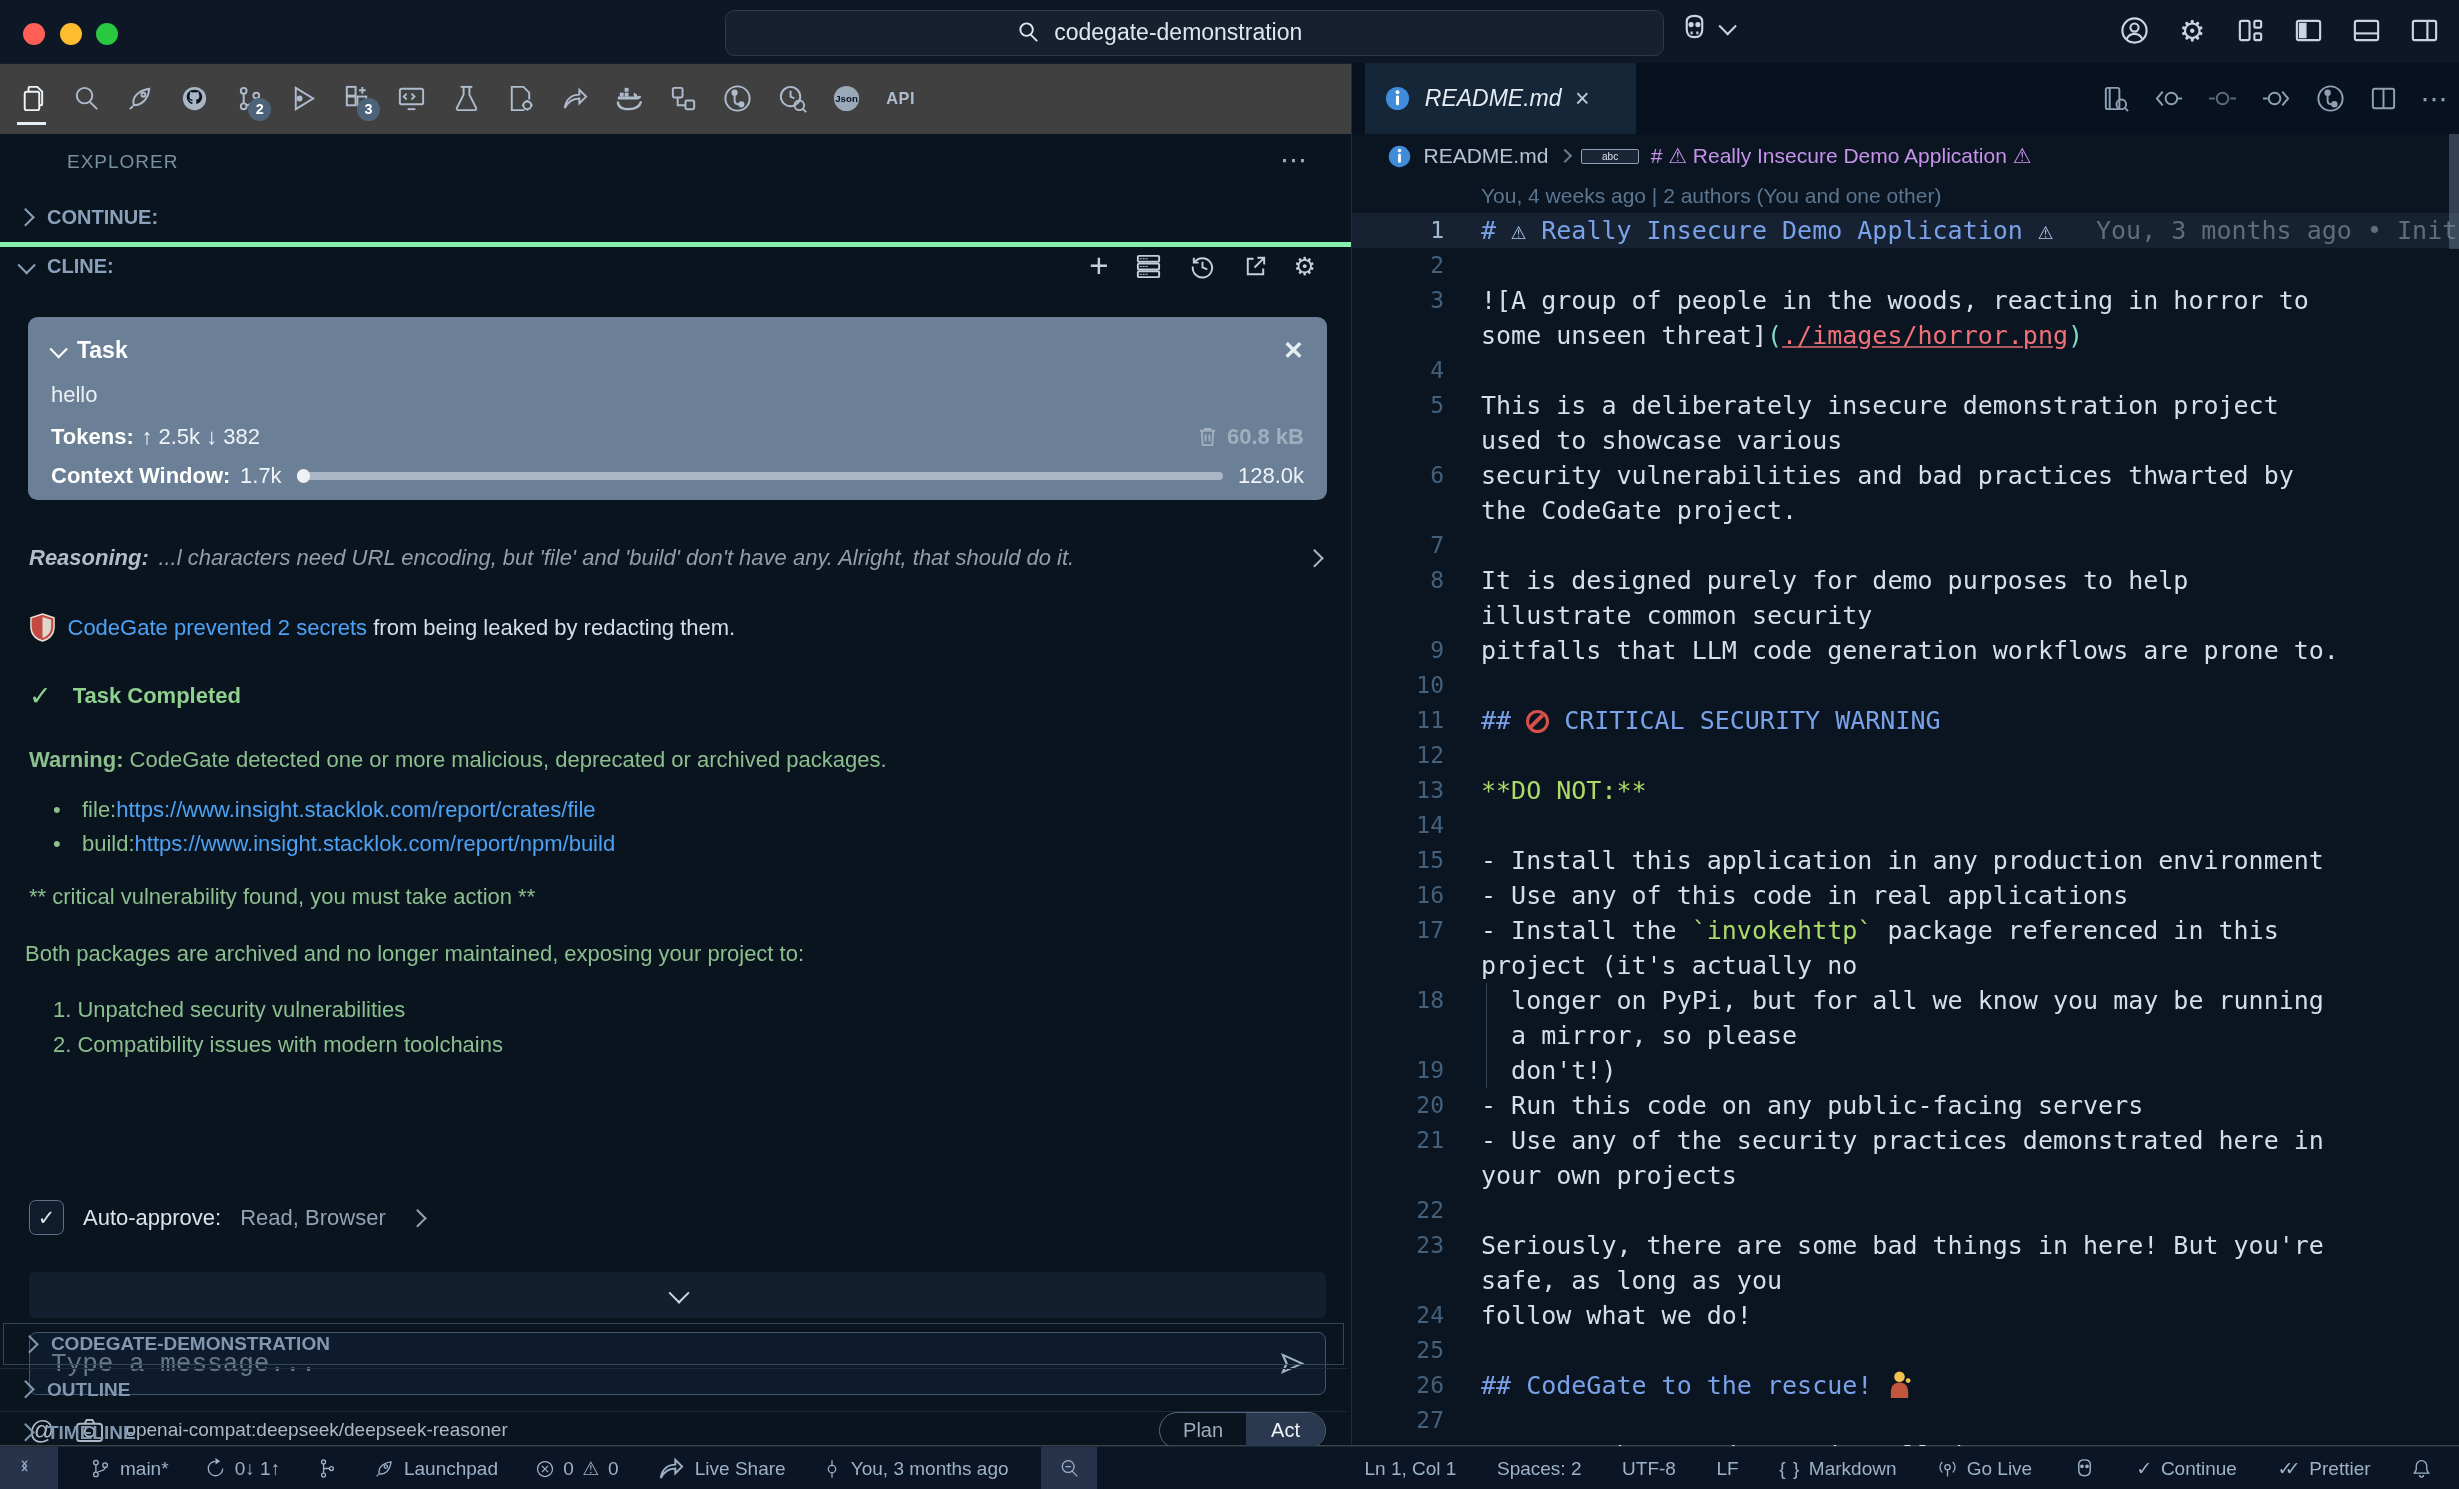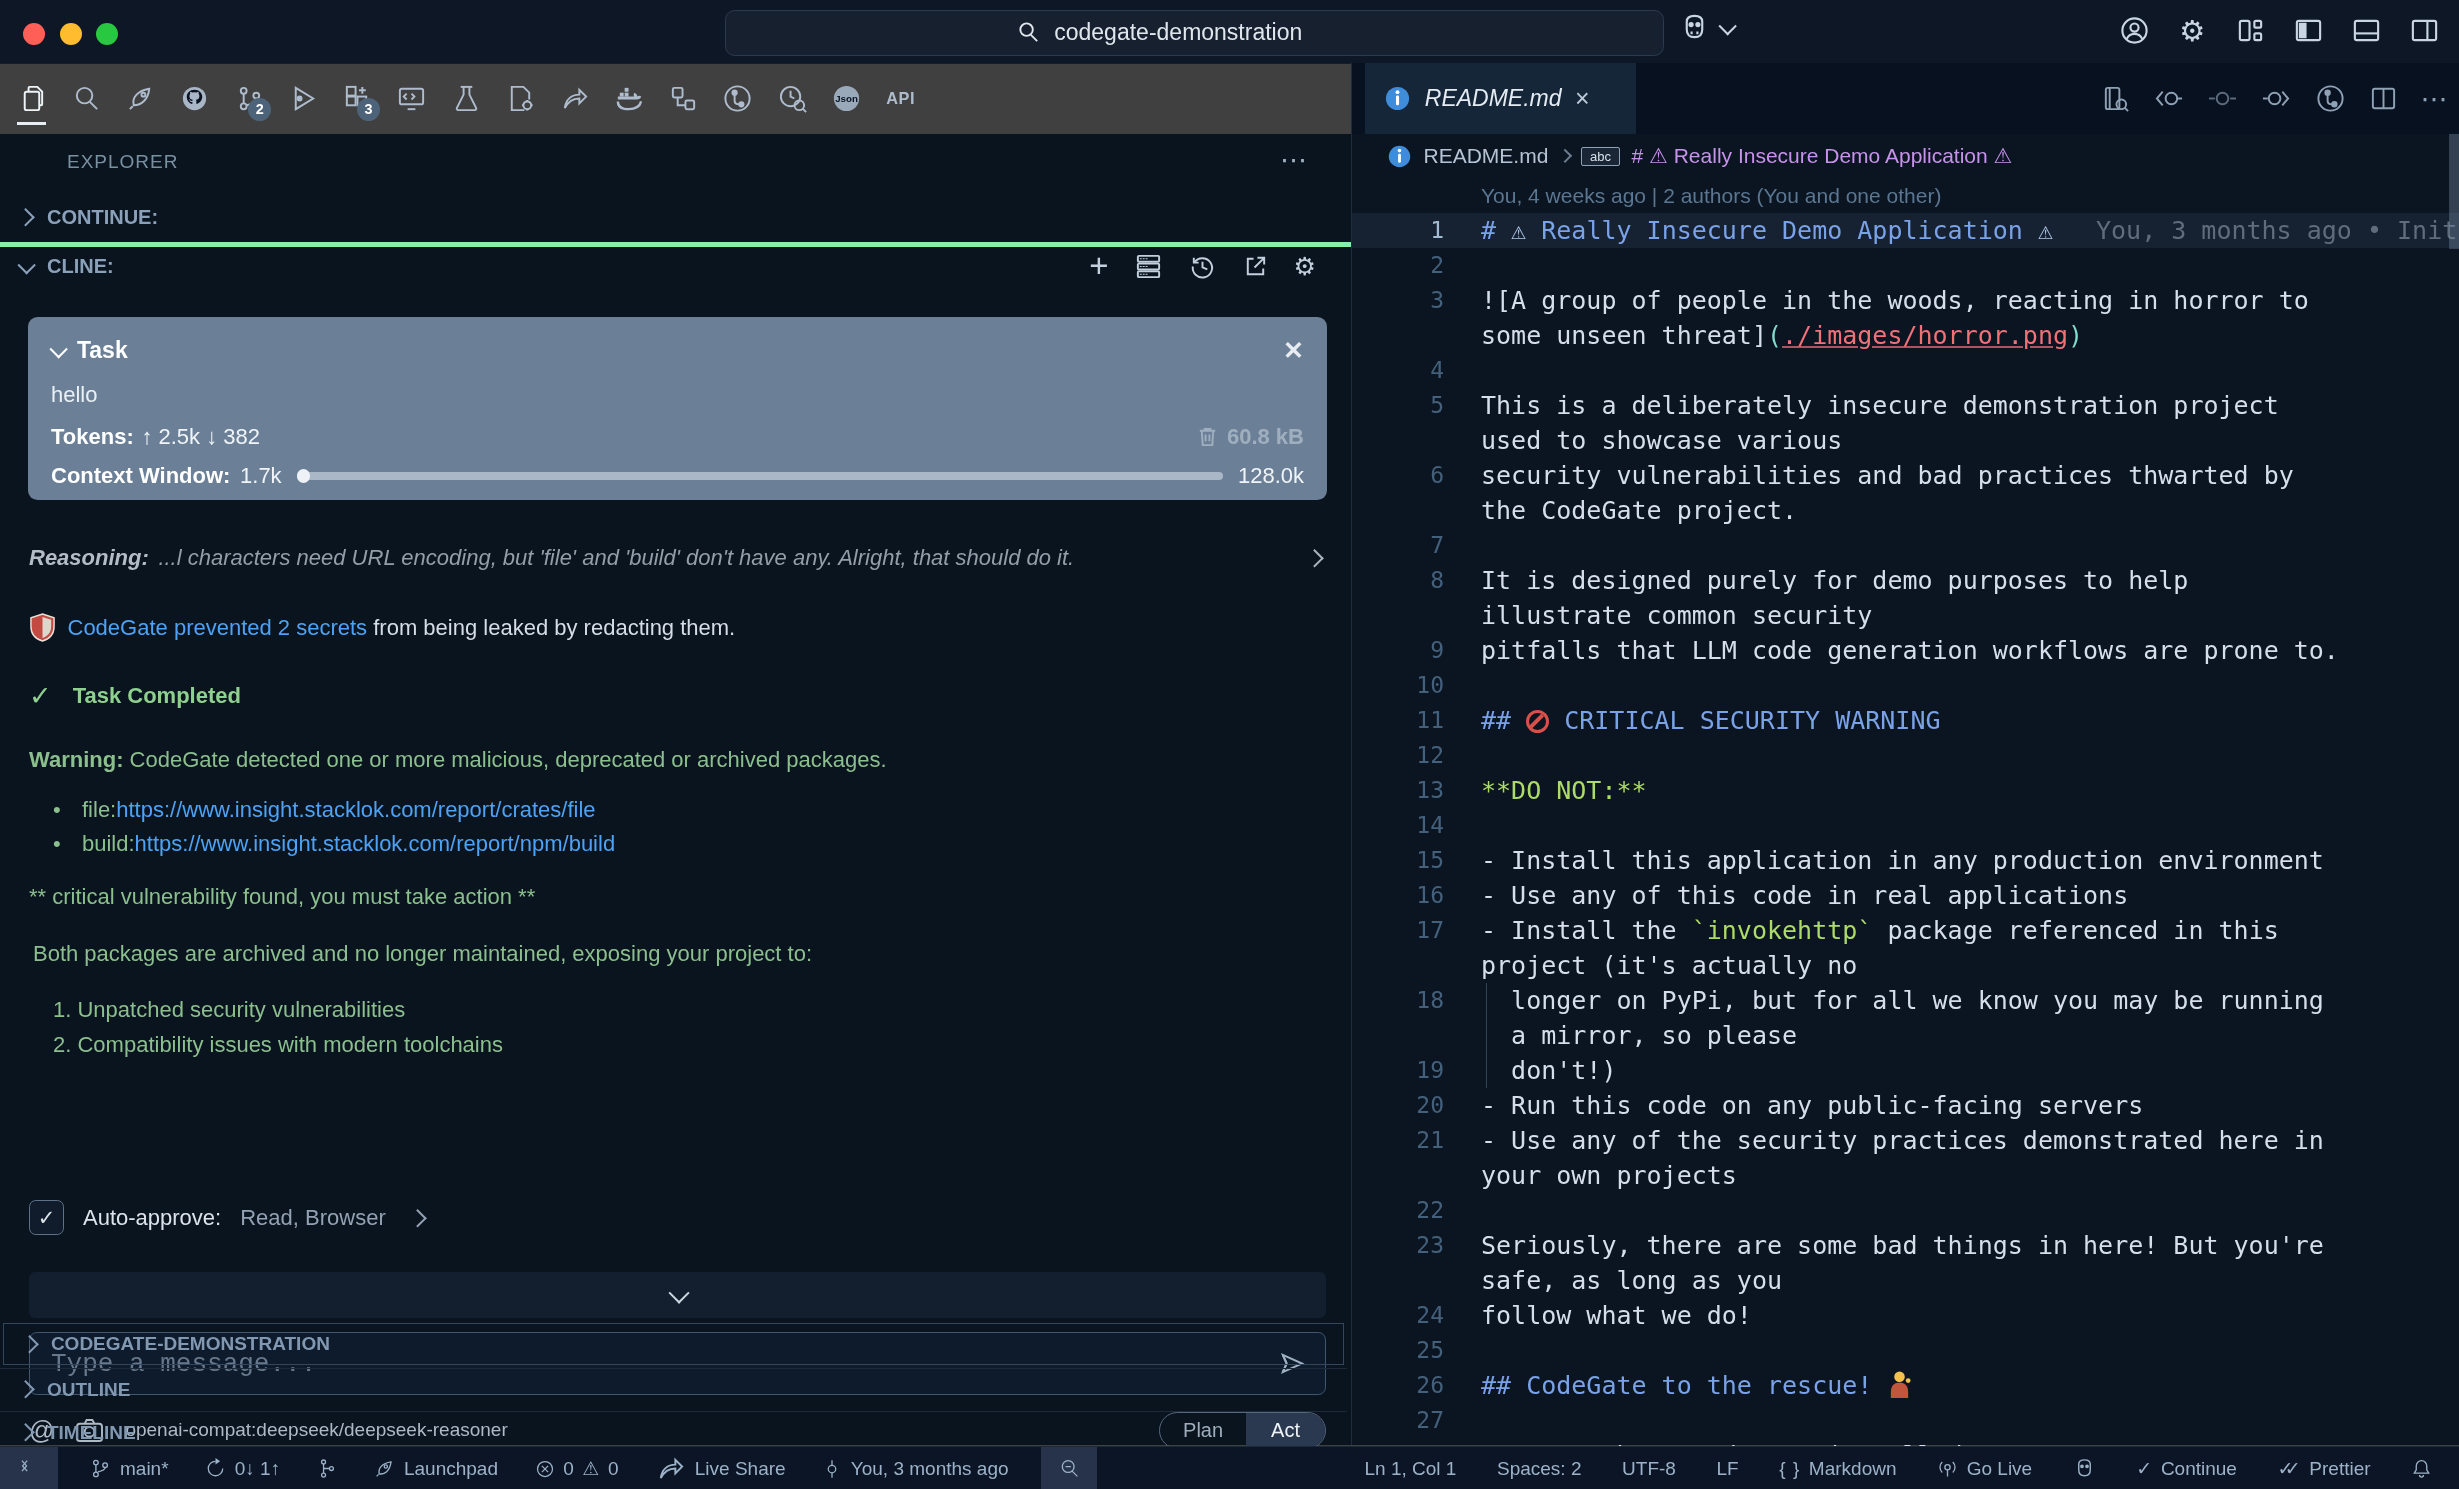--- a/index.html
+++ b/index.html
@@ -58,21 +58,21 @@
   a.link{color:#4da2f5;text-decoration:none;}
   #completed{position:absolute;left:29px;top:392px;display:flex;align-items:center;gap:21px;color:#8fd08f;font-weight:bold;}
   #completed .ck{color:#8fd08f;font-size:27px;font-weight:normal;}
   .green{color:#8cbf8e;}
   #warnline{position:absolute;left:29px;top:459px;}
   #warnline .lbl{font-weight:bold;}
   #pkg-links{position:absolute;left:53px;top:509px;display:flex;flex-direction:column;gap:7.7px;}
   .pkg-row{display:flex;gap:0;}
   .pkg-row .bullet{color:#8cbf8e;width:29px;}
   #critical{position:absolute;left:29px;top:596px;}
-  #exposing{position:absolute;left:33px;top:653px;}
+  #exposing{position:absolute;left:25px;top:653px;}
   #numbered{position:absolute;left:53px;top:709px;display:flex;flex-direction:column;gap:8.6px;}
   
   #auto-approve{position:absolute;left:29px;top:1066px;display:flex;align-items:center;gap:19px;font-size:22px;}
   #aa-box{width:33px;height:33px;border:1.9px solid #5f7186;border-radius:6.7px;display:flex;align-items:center;justify-content:center;color:#dbe3ea;font-size:21px;background:#101c2b;}
   #aa-label{color:#dce3ea;}
   #aa-value{color:#93a1b3;}
   #aa-chev{color:#93a1b3;margin-left:5.8px;}
   #collapse-bar{position:absolute;left:29px;top:1138px;width:1297px;height:46px;background:#131e2e;border-radius:5.8px;display:flex;align-items:center;justify-content:center;color:#cdd7e1;}
   #msg-input{position:absolute;left:29px;top:1198px;width:1297px;height:63px;background:#0d1b2d;border:1px solid #42566e;border-radius:7.7px;box-sizing:border-box;display:flex;align-items:center;padding:0 19px;}
   #msg-input input{flex:1;background:transparent;border:none;outline:none;color:#c6d0dc;font-size:26px;font-family:Liberation Mono, monospace;}
@@ -85,21 +85,21 @@
   
   .bot-sec{position:absolute;left:0;width:1347px;height:42px;display:flex;align-items:center;gap:15.4px;padding-left:19px;box-sizing:border-box;color:#8298b1;font-weight:bold;font-size:19px;}
   #bs-0{top:1189px;border:1px solid #33465c;left:2.9px;width:1341px;}
   #bs-1{top:1234px;border-top:1px solid #1c2a3a;}
   #bs-2{top:1277px;border-top:1px solid #1c2a3a;}
   
   #editor{position:absolute;left:1351px;top:134px;width:1109px;height:1311px;background:#0b1522;border-left:1px solid #1d2c3e;}
   #breadcrumb{position:absolute;left:0;top:0;width:100%;height:44px;display:flex;align-items:center;gap:11.5px;padding-left:35px;box-sizing:border-box;font-size:21px;color:#b6c3d4;}
   #breadcrumb .sep{color:#6b7b8d;font-size:19px;}
   #bc-heading{color:#c792ea;}
-  #abc-ic{border:1.4px solid #8fa1b5;border-radius:2px;font-size:13px;padding:1px 8px;color:#d8e1ea;background:#1a2636;}
+  #abc-ic{border:1.4px solid #8fa1b5;border-radius:2px;font-size:10px;padding:1px 20px;color:#d8e1ea;background:#1a2636;}
   #code{position:absolute;left:0;top:44px;width:100%;height:1267px;font-family:"DejaVu Sans Mono",monospace;font-size:25px;}
   .crow{position:relative;height:35px;line-height:35px;white-space:pre;overflow:hidden;}
   .crow.hl{background:rgba(130,160,200,0.10);}
   .gut{position:absolute;left:0;top:0;width:92px;text-align:right;color:#44607b;font-size:23px;}
   .crow.hl .gut{color:#a3bbd2;}
   .ctext{position:absolute;left:129px;top:0;right:0;}
   .guide{position:absolute;left:134px;top:0;height:35px;border-left:1px solid rgba(95,126,151,0.45);}
   .blame-r{position:absolute;left:744px;color:#5f6c7a;white-space:pre;}
   .blame-top{color:#5b7690;font-size:21px;font-family:"Liberation Sans",sans-serif;}
   .c-h{color:#7aa2e8;}

